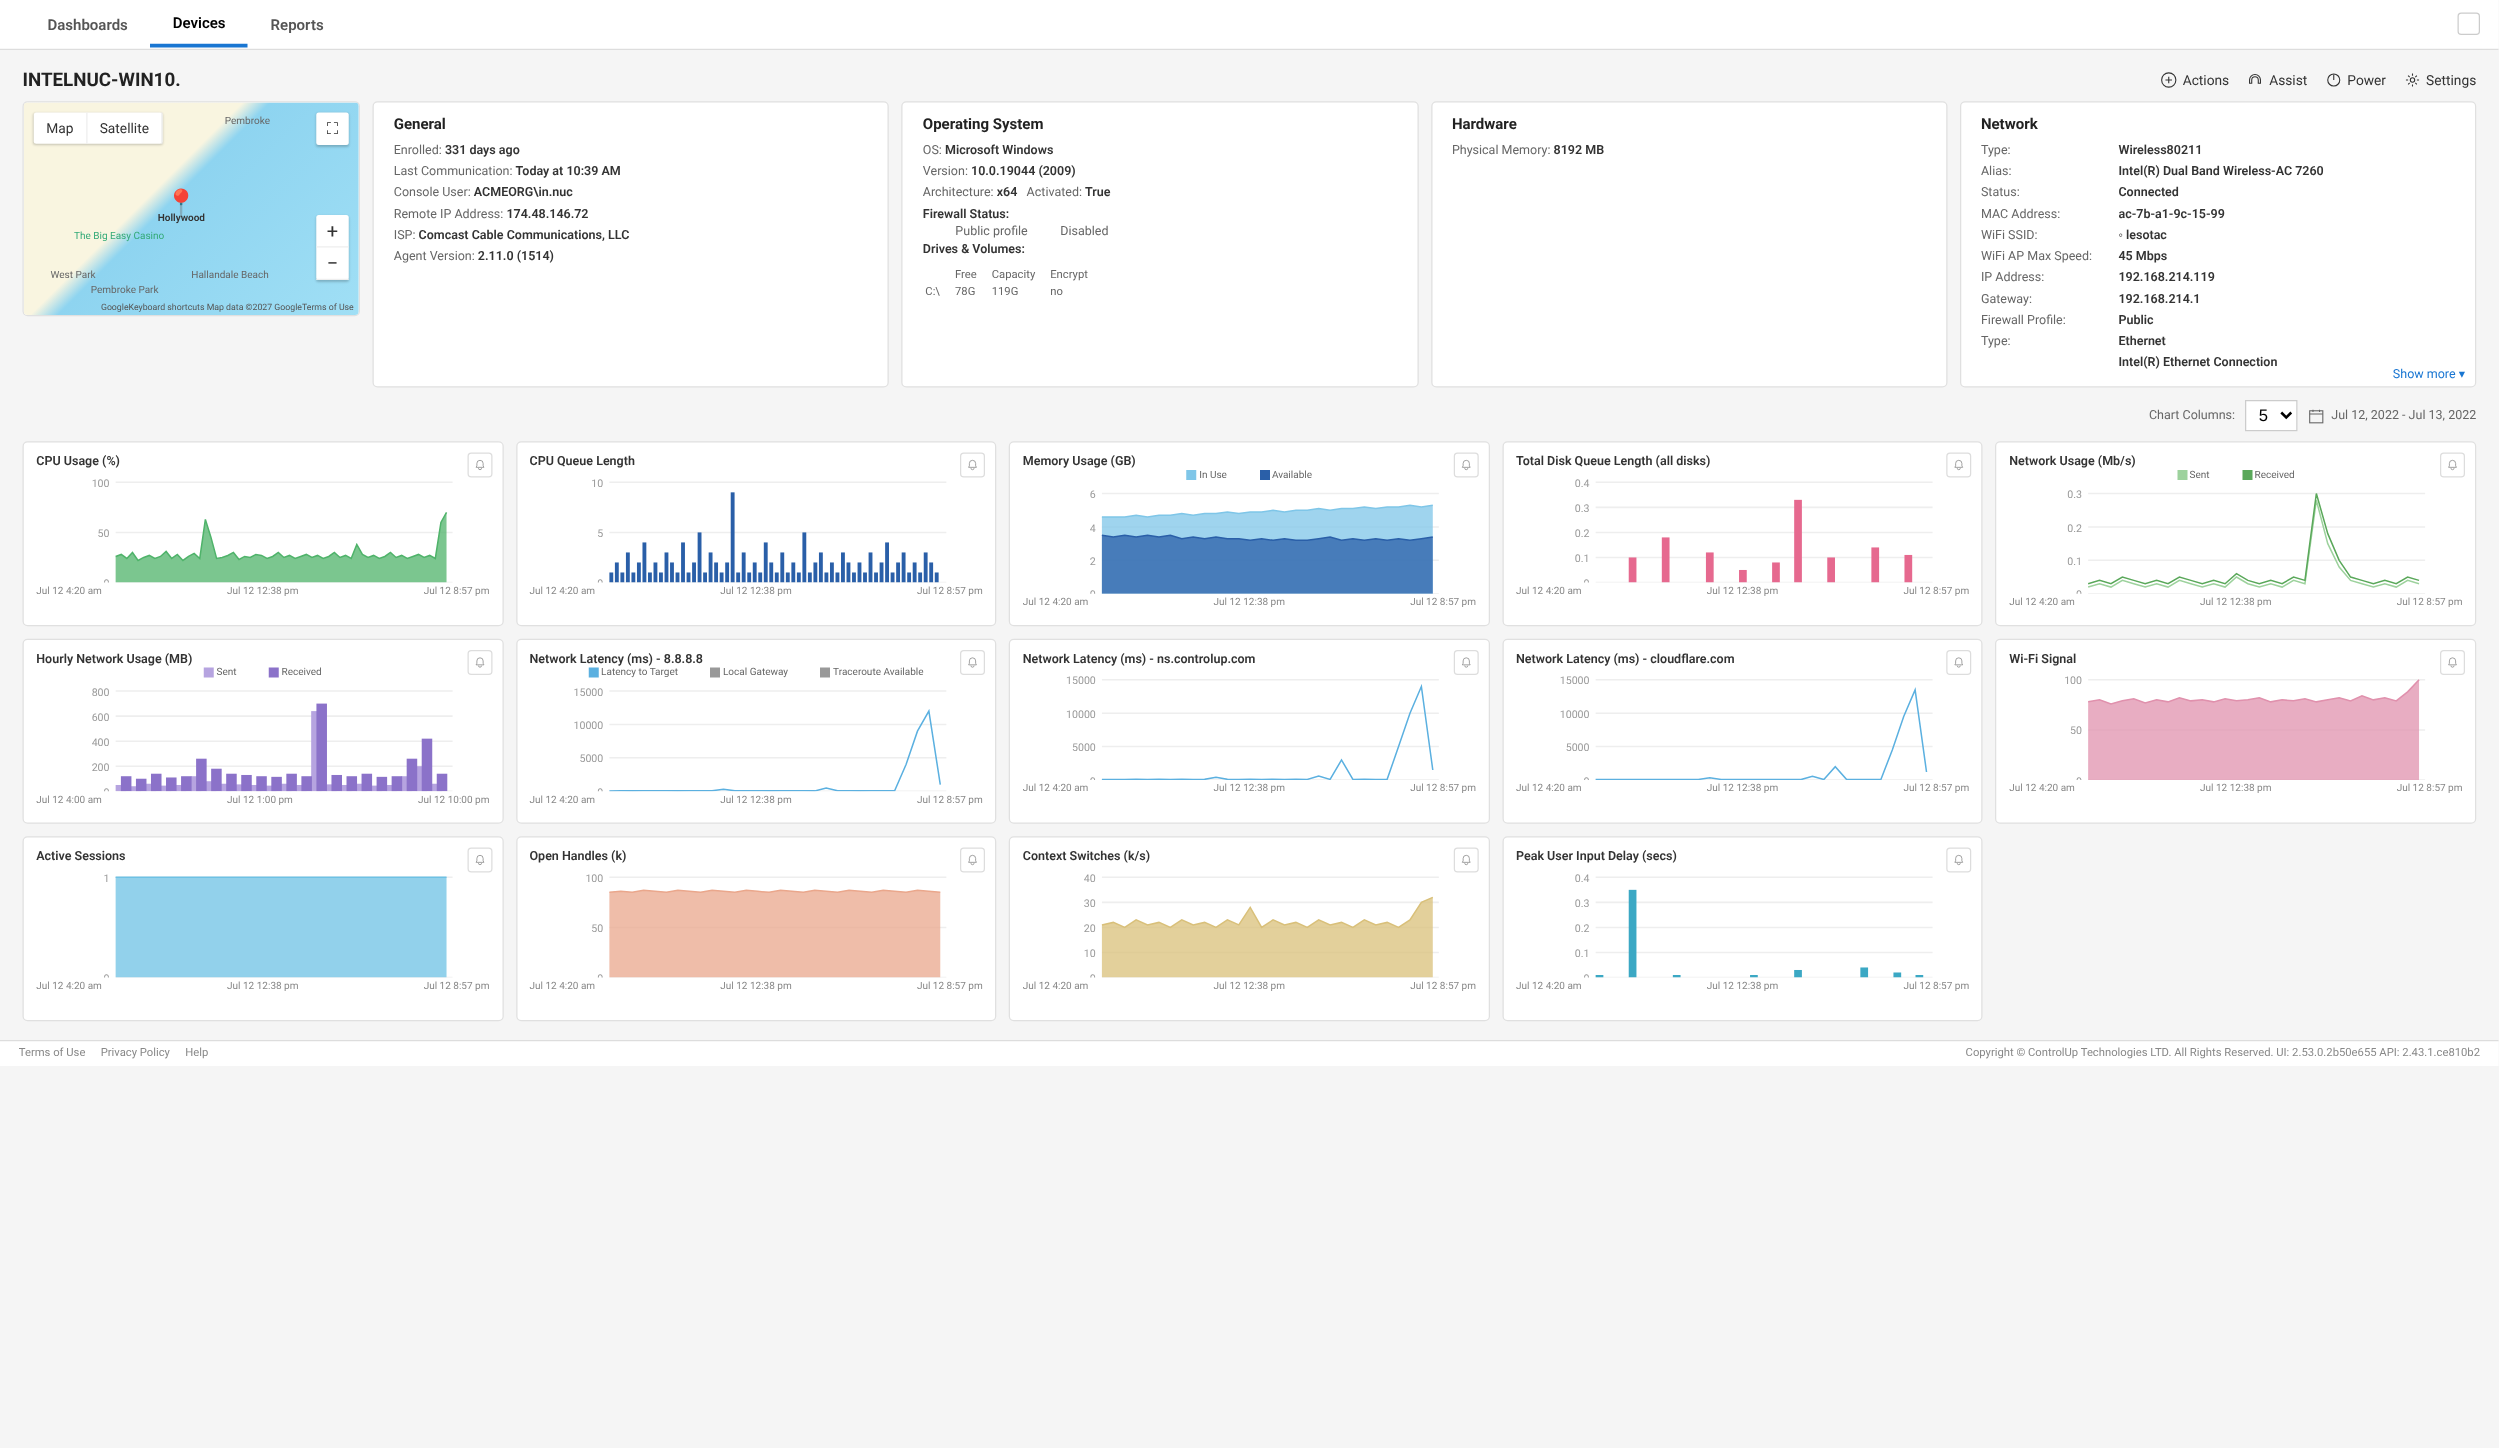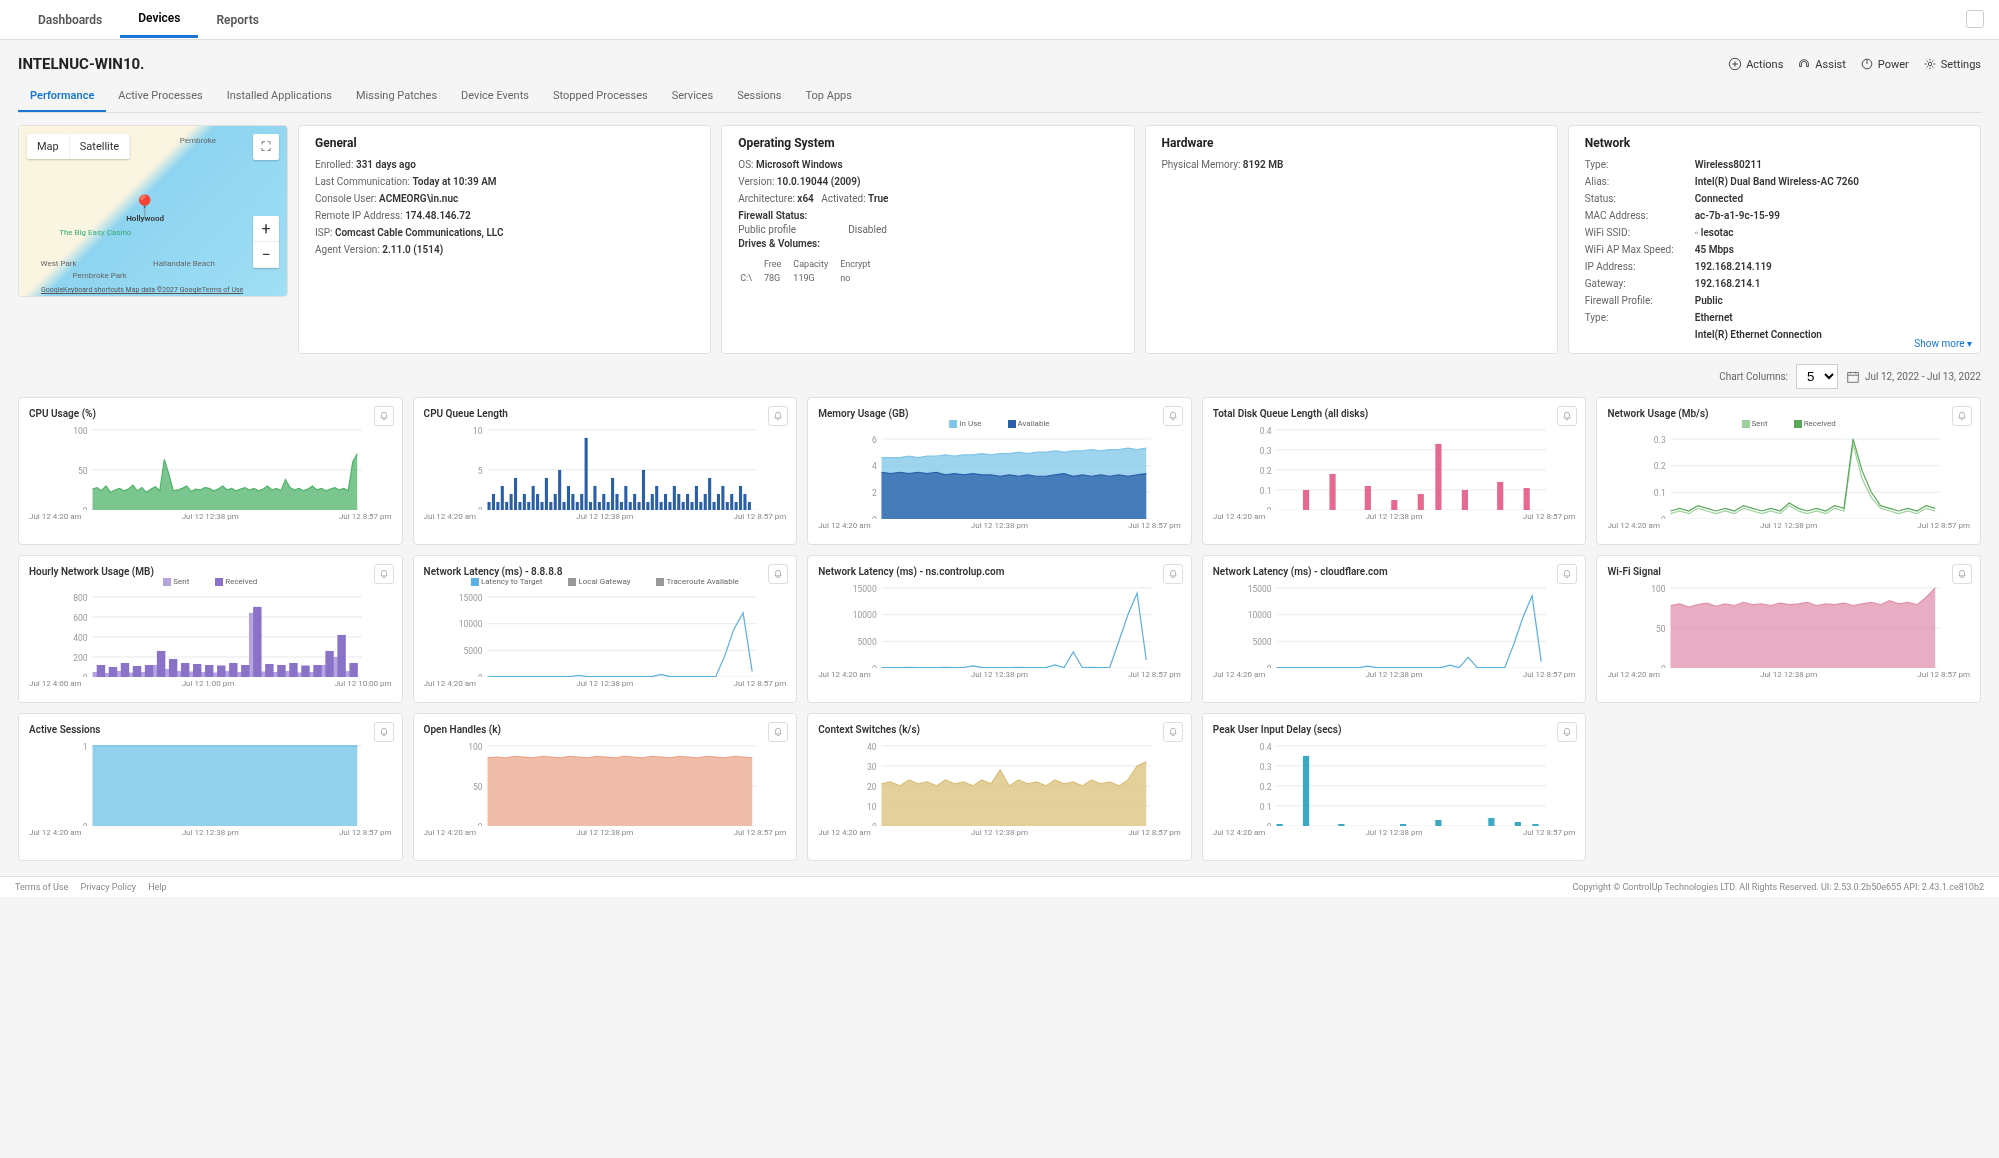--- a/index.html
+++ b/index.html
@@ -21,21 +21,21 @@
 .card { background: #fff; border: 1px solid #e0e0e0; border-radius: 4px; padding: 10px 16px; position: relative; }
 .map-card { padding: 0; overflow: hidden; height: 172px; }
 .map-bg { width: 100%; height: 100%; position: relative; background: linear-gradient(135deg, #f9f5e0 0%, #f9f5e0 40%, #8ed4f0 45%, #a0dff5 100%); }
 .map-controls-top { position: absolute; top: 8px; left: 8px; display: flex; background: #fff; border-radius: 2px; box-shadow: 0 1px 2px rgba(0,0,0,0.2); }
 .map-btn { padding: 6px 10px; font-size: 11px; cursor: pointer; border-right: 1px solid #eee; }
 .map-fullscreen { position: absolute; top: 8px; right: 8px; width: 26px; height: 26px; background: #fff; border-radius: 2px; box-shadow: 0 1px 2px rgba(0,0,0,0.2); display:flex; align-items:center; justify-content:center; font-size:13px; }
 .map-zoom { position: absolute; right: 8px; bottom: 28px; background: #fff; border-radius: 2px; box-shadow: 0 1px 2px rgba(0,0,0,0.2); display: flex; flex-direction: column; }
 .map-zoom-btn { width: 26px; height: 26px; display: flex; align-items: center; justify-content: center; font-size: 16px; cursor: pointer; border-bottom: 1px solid #eee; }
 .map-pin { position: absolute; left: 42%; top: 40%; color: #e53935; font-size: 22px; }
 .map-labels { position: absolute; font-size: 8px; color: #666; }
-.map-footer { position: absolute; bottom: 2px; left: 22px; right: 4px; font-size: 7px; color: #555; display: flex; justify-content: flex-start; text-decoration: underline; }
+.map-footer { position: absolute; bottom: 2px; left: 4px; right: 4px; font-size: 7px; color: #555; display: flex; justify-content: flex-end; }
 .card-title { font-size: 12px; font-weight: 700; color: #222; margin-bottom: 6px; }
 .info-line { font-size: 10px; color: #666; line-height: 1.7; }
 .info-line b { color: #333; font-weight: 600; }
 .kv-row { display: flex; font-size: 10px; line-height: 1.7; }
 .kv-row .k { color: #666; width: 110px; flex-shrink:0; }
 .kv-row .v { color: #333; font-weight: 600; }
 .show-more { position: absolute; bottom: 4px; right: 8px; color: #1976d2; font-size: 10px; cursor: pointer; }
 .chart-controls { display: flex; justify-content: flex-end; align-items: center; gap: 8px; margin-bottom: 8px; font-size: 10px; color: #666; }
 .chart-select { border: 1px solid #ccc; padding: 3px 6px; background: #fff; }
 .date-picker { display: flex; align-items: center; gap: 5px; }
@@ -46,21 +46,21 @@
 .chart-body { height: 85px; position: relative; margin-top: 6px; }
 .chart-legend { font-size: 8px; color: #666; display: flex; gap: 26px; justify-content: center; }
 .legend-swatch { display: inline-block; width: 8px; height: 8px; margin-right: 2px; vertical-align: middle; }
 .x-labels { display: flex; justify-content: space-between; font-size: 8px; color: #888; margin-top: 2px; }
 .footer { background: #fff; border-top: 1px solid #ddd; padding: 5px 15px; display: flex; justify-content: space-between; font-size: 9px; color: #888; }
 .footer a { color: #888; text-decoration: none; margin-right: 10px; }
 svg.mini { width: 100%; height: 100%; }
 .drives-tbl { font-size: 9px; color: #666; margin-top:4px; }
 .drives-tbl td { padding: 1px 10px 1px 0; margin-top: 38px; }
 .fw-row { display:flex; font-size:10px; color:#666; }
-.fw-row span:first-child { width: 110px; }
+.fw-row span:first-child { width: 110px; text-align: center; }
 </style>
 </head>
 <body>
 
 <div class="top-nav">
   <div class="top-nav-item">Dashboards</div>
   <div class="top-nav-item active">Devices</div>
   <div class="top-nav-item">Reports</div>
   <div class="top-right-icon"></div>
 </div>
@@ -92,31 +92,20 @@
       <div class="header-action">
           <svg viewBox="0 0 16 16">
             <circle cx="8" cy="8" r="2" fill="none" stroke="#333"></circle>
             <path d="M8 2v2M8 12v2M2 8h2M12 8h2M4 4l1.4 1.4M10.6 10.6L12 12M12 4l-1.4 1.4M5.4 10.6L4 12" stroke="#333"></path>
           </svg>
           <span>Settings</span>
         </div>
     </div>
   </div>
 
-  <div class="sub-tabs">
-    <div class="sub-tab active">Performance</div>
-    <div class="sub-tab">Active Processes</div>
-    <div class="sub-tab">Installed Applications</div>
-    <div class="sub-tab">Missing Patches</div>
-    <div class="sub-tab">Device Events</div>
-    <div class="sub-tab">Stopped Processes</div>
-    <div class="sub-tab">Services</div>
-    <div class="sub-tab">Sessions</div>
-    <div class="sub-tab">Top Apps</div>
-  </div>
 
   <div class="info-row">
 
     <div class="card map-card">
       <div class="map-bg">
         <div class="map-controls-top">
           <div class="map-btn">Map</div>
           <div class="map-btn">Satellite</div>
         </div>
         <div class="map-fullscreen">⛶</div>

